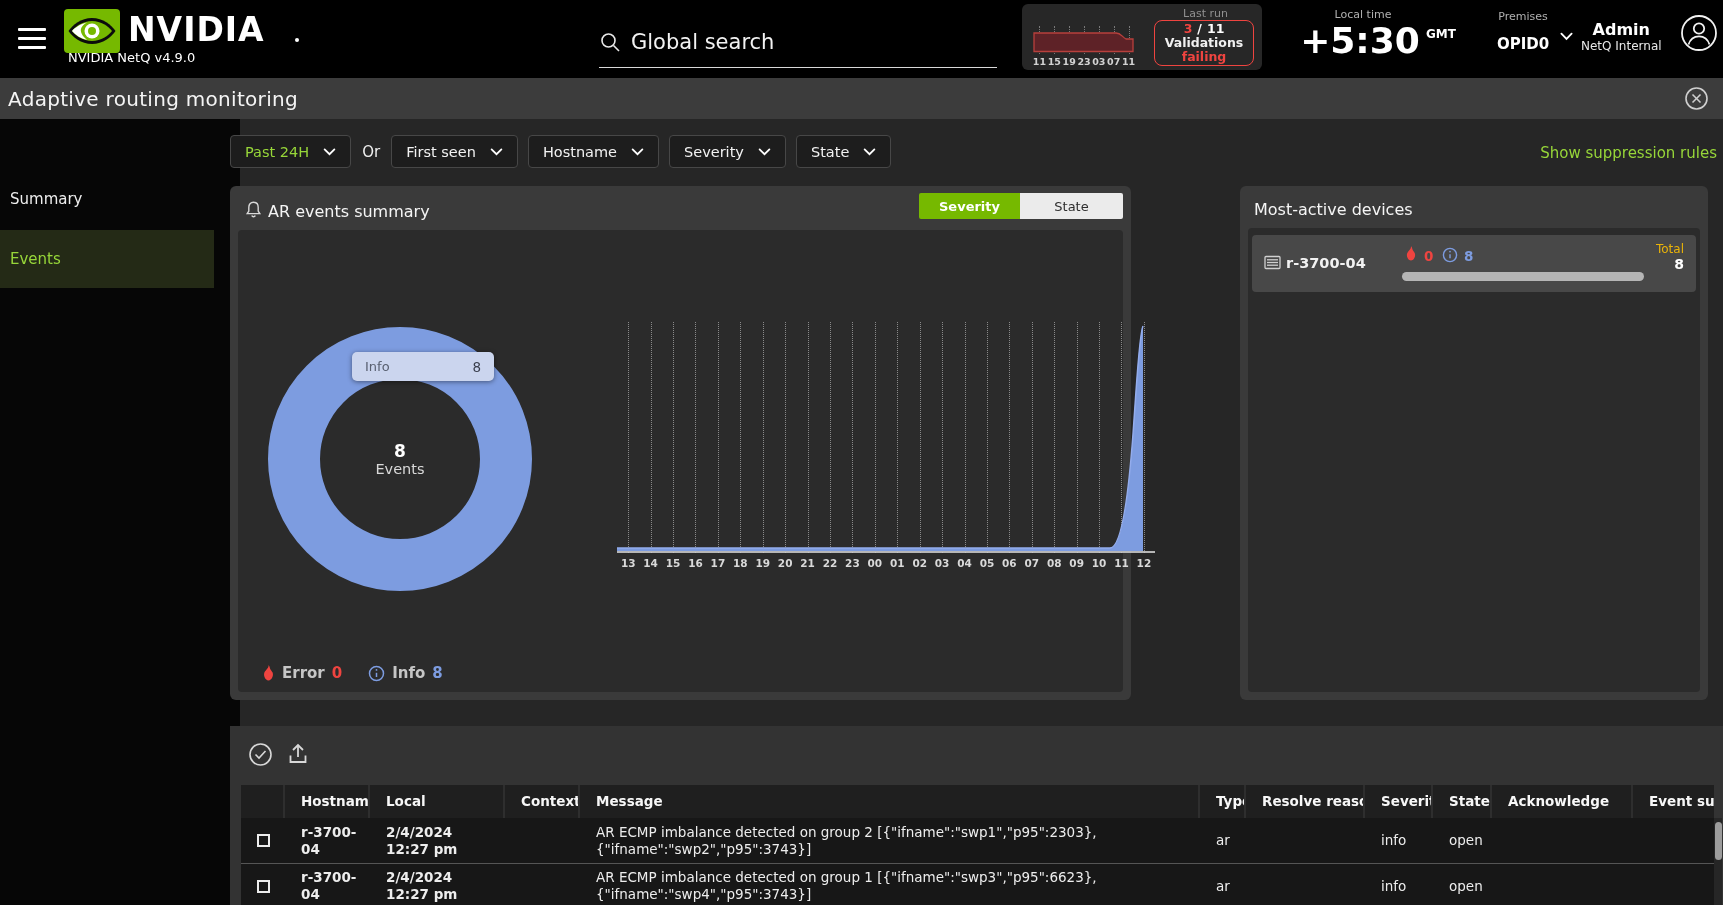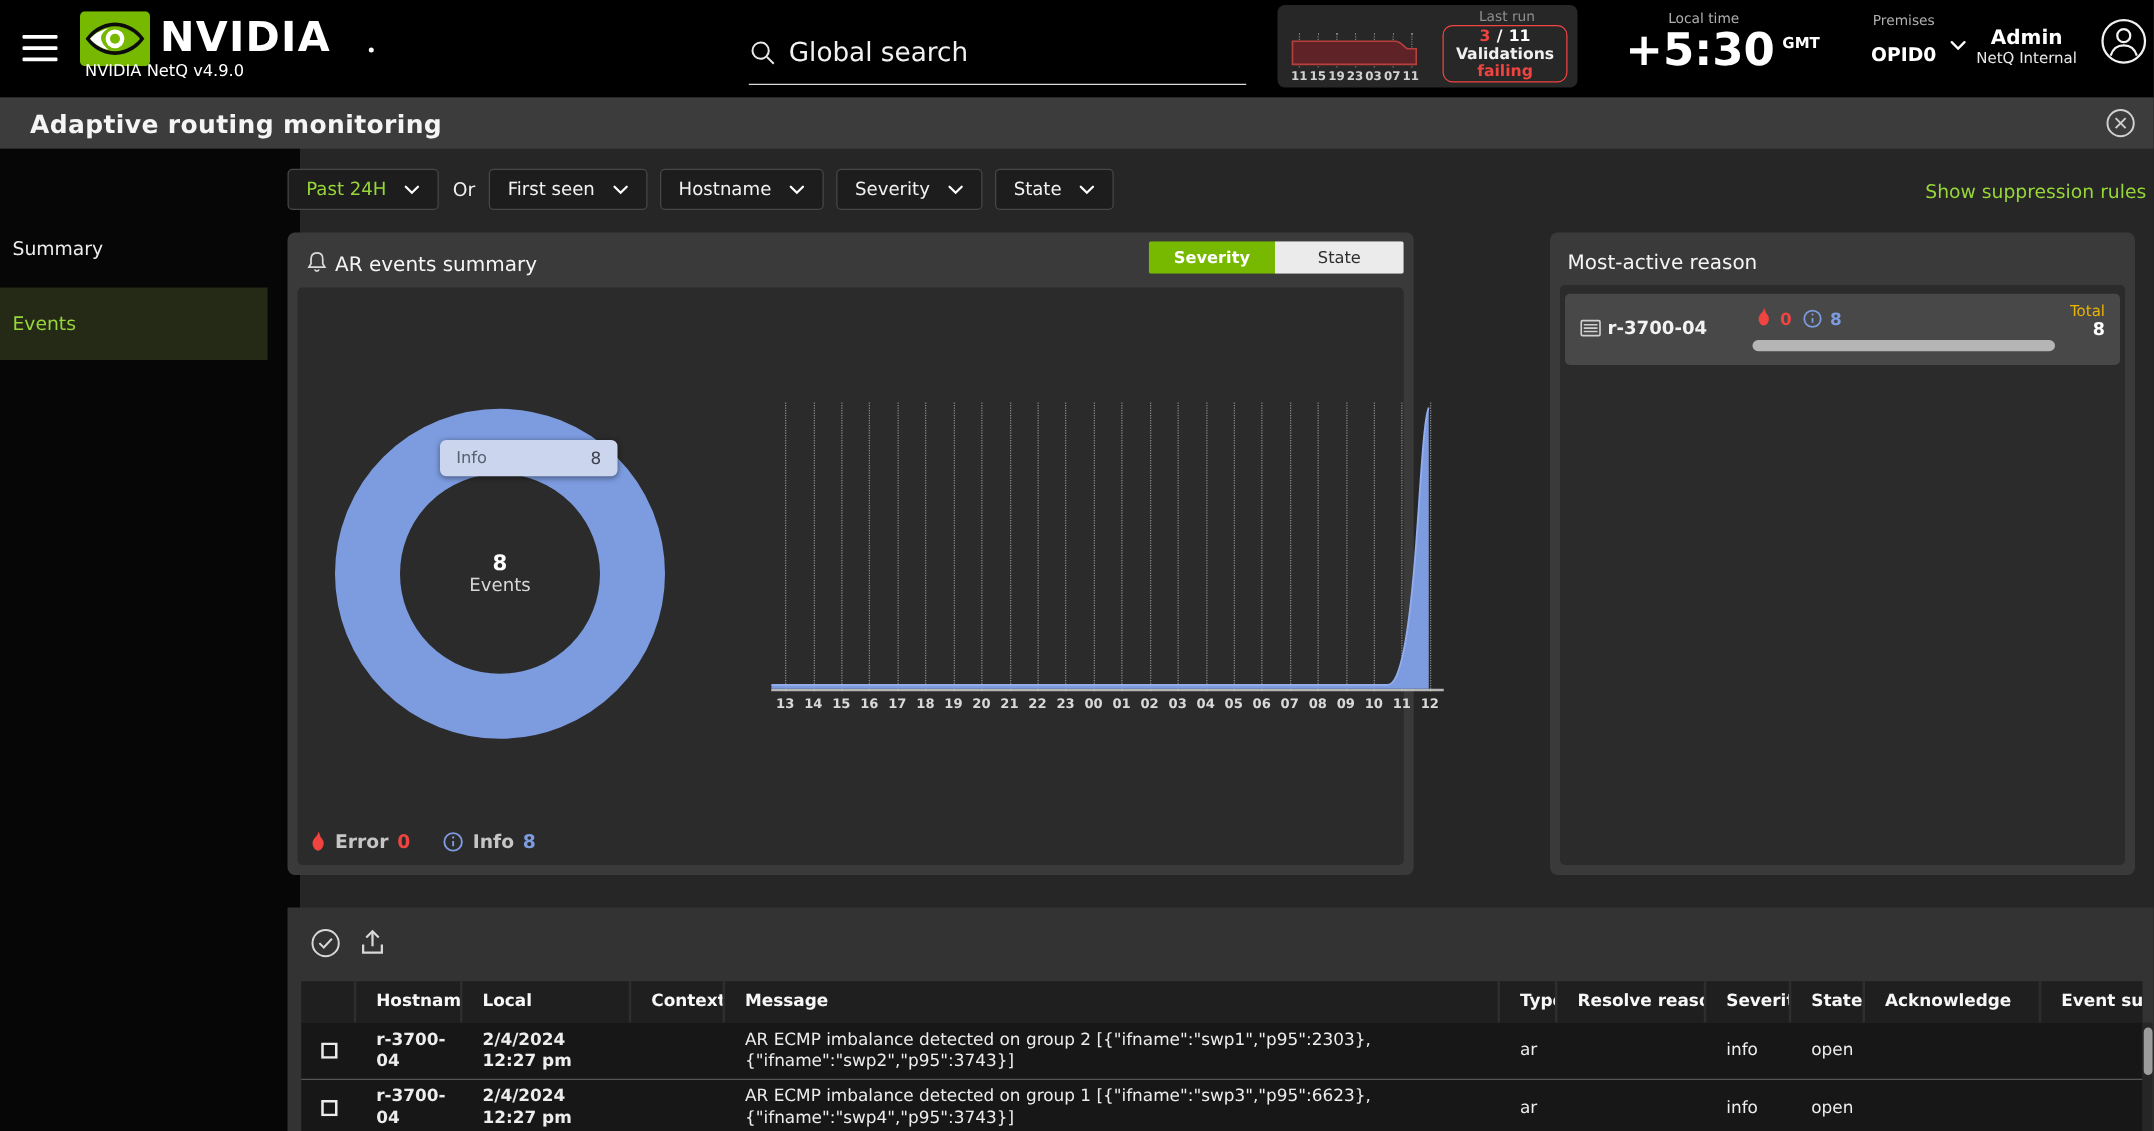--- a/index.html
+++ b/index.html
@@ -47,21 +47,21 @@
   .premises .lbl{font-size:11px;color:#b0b0b0;}
   .premises .val{font-size:15px;font-weight:bold;color:#fff;margin-top:12px;}
   .userblock{position:absolute;left:1560px;top:20px;display:flex;align-items:center;gap:8px;}
   .userblock .col{text-align:center;}
   .userblock .name{font-size:16px;font-weight:bold;color:#fff;}
   .userblock .org{font-size:12px;color:#e8e8e8;}
   .avatar{position:absolute;left:1680px;top:14px;}
 
   
   .titlebar{position:absolute;left:0;top:78px;width:1723px;height:41px;background:#3c3c3c;display:flex;align-items:center;}
-  .page-title{margin-left:24px;font-size:20px;font-weight:700;color:#f5f5f5;letter-spacing:.3px;}
+  .page-title{margin-left:8px;font-size:20px;font-weight:400;color:#f5f5f5;letter-spacing:.3px;}
   .close-btn{position:absolute;right:14px;top:8px;cursor:pointer;}
 
   
   .sidebar{position:absolute;left:0;top:119px;width:240px;height:786px;background:#060606;}
   .side-item{position:absolute;left:0;width:214px;display:flex;align-items:center;padding-left:10px;font-size:15px;cursor:pointer;}
   .side-item.summary{top:55px;height:50px;color:#ededed;}
   .side-item.events{top:111px;height:58px;background:#242a16;color:var(--bright_green);}
 
   
   .main{position:absolute;left:214px;top:119px;width:1509px;height:786px;}
@@ -89,21 +89,21 @@
   .dtooltip .tl{font-size:13px;color:#596070;}
   .dtooltip .tv{font-size:13.5px;color:#3a3f4d;}
   .timeline{position:absolute;left:379px;top:92px;width:538px;}
   .tl-grid{position:relative;height:231px;display:flex;}
   .tl-grid .col{flex:1;position:relative;}
   .tl-grid .col .line{position:absolute;left:50%;top:0;bottom:0;border-left:1px dotted rgba(255,255,255,.45);}
   .tl-axis{position:absolute;left:0;right:0;bottom:0;height:2px;background:#cfcfcf;opacity:.85;}
   .tl-area{position:absolute;left:0;top:0;width:538px;height:231px;z-index:2;}
   .tl-labels{display:flex;margin-top:4px;}
   .tl-labels span{flex:1;text-align:center;font-size:10.5px;font-weight:bold;color:#d9d9d9;}
-  .legend{position:absolute;left:10px;bottom:10px;display:flex;align-items:center;gap:26px;}
+  .legend{position:absolute;left:24px;bottom:10px;display:flex;align-items:center;gap:26px;}
   .legend .item{display:flex;align-items:center;gap:7px;font-size:15px;}
   .legend .lab{color:#c6c6c6;font-weight:600;}
   .legend .err-val{color:var(--error_red);font-weight:bold;}
   .legend .inf-val{color:var(--info_blue);font-weight:bold;}
 
   
   .devices-card{position:absolute;left:1026px;top:67px;width:468px;height:514px;background:#3a3a3a;border-radius:6px;}
   .devices-title{position:absolute;left:14px;top:14px;font-size:16px;color:#f5f5f5;}
   .device-row{position:absolute;left:4px;right:4px;top:7px;height:57px;background:#484848;border-radius:4px;}
   .dev-icon{position:absolute;left:12px;top:20px;}
@@ -430,21 +430,21 @@
               <circle cx="8.5" cy="4.9" r=".9" fill="#7d9ce0" stroke="none"></circle>
           </svg>
           <span class="lab">Info</span>
           <span class="inf-val">8</span>
         </div>
       </div>
     </div>
   </div>
 
   <div class="devices-card">
-    <div class="devices-title">Most-active reason</div>
+    <div class="devices-title">Most-active devices</div>
     <div class="panel">
       <div>
 
       <div class="device-row">
           <svg class="dev-icon" width="17" height="15" viewBox="0 0 17 15" fill="none" stroke="#d0d0d0" stroke-width="1.3">
             <rect x="1" y="1.5" width="15" height="12" rx="1"></rect>
             <line x1="3" y1="4.8" x2="14" y2="4.8"></line>
               <line x1="3" y1="7.5" x2="14" y2="7.5"></line>
               <line x1="3" y1="10.2" x2="14" y2="10.2"></line>
           </svg>

